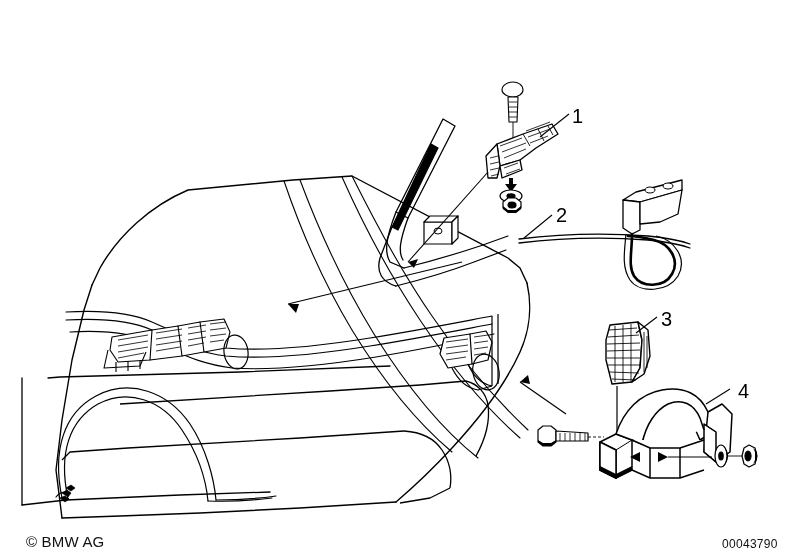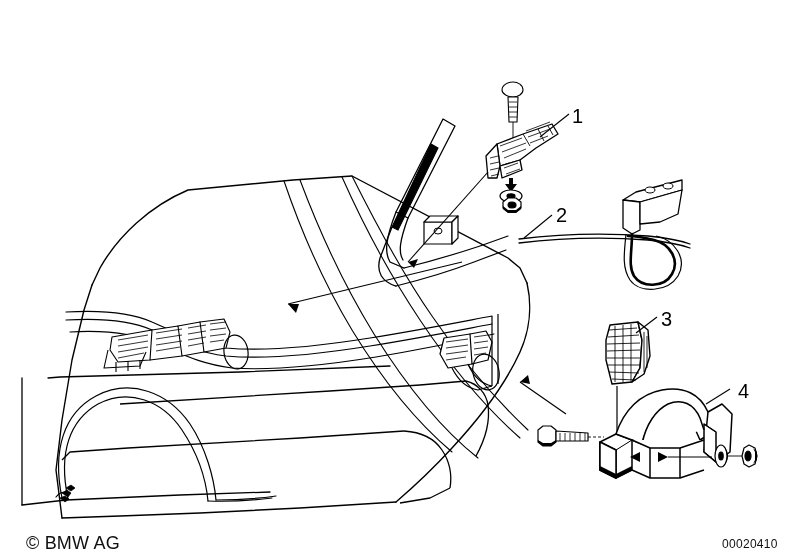--- a/index.html
+++ b/index.html
@@ -23,21 +23,21 @@
     position: absolute;
     left: 0;
     top: 0;
     width: 799px;
     height: 559px;
   }
   .footer-left {
     position: absolute;
     left: 26px;
     top: 533px;
-    font-size: 18px;
+    font-size: 15px;
     letter-spacing: 0.2px;
     color: #101010;
     font-family: "Liberation Sans", sans-serif;
     white-space: nowrap;
   }
   .footer-right {
     position: absolute;
     left: 722px;
     top: 537px;
     font-size: 12px;
@@ -376,15 +376,15 @@
     </g>
 
   </svg>
 
   <div class="callout-num" style="left:572px; top:106px;">1</div>
   <div class="callout-num" style="left:556px; top:205px;">2</div>
   <div class="callout-num" style="left:661px; top:309px;">3</div>
   <div class="callout-num" style="left:738px; top:381px;">4</div>
 
   <div class="footer-left">© BMW AG</div>
-  <div class="footer-right">00020410</div>
+  <div class="footer-right">00043790</div>
 
 </div>
 
 </body></html>

